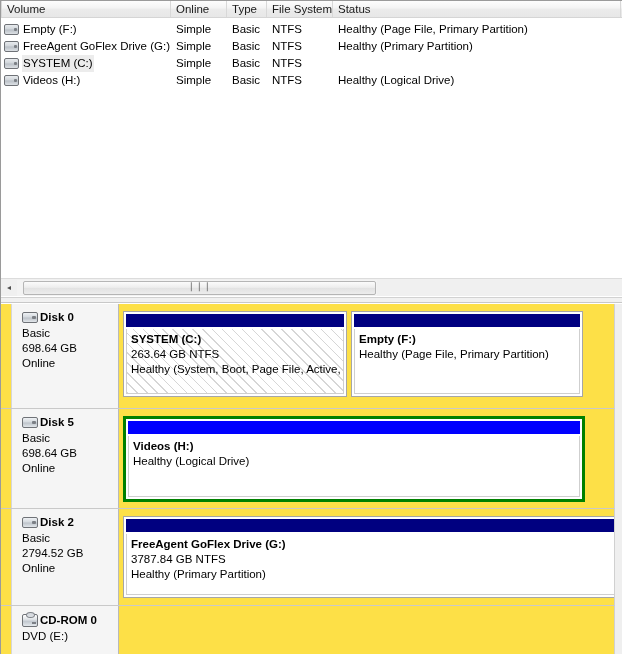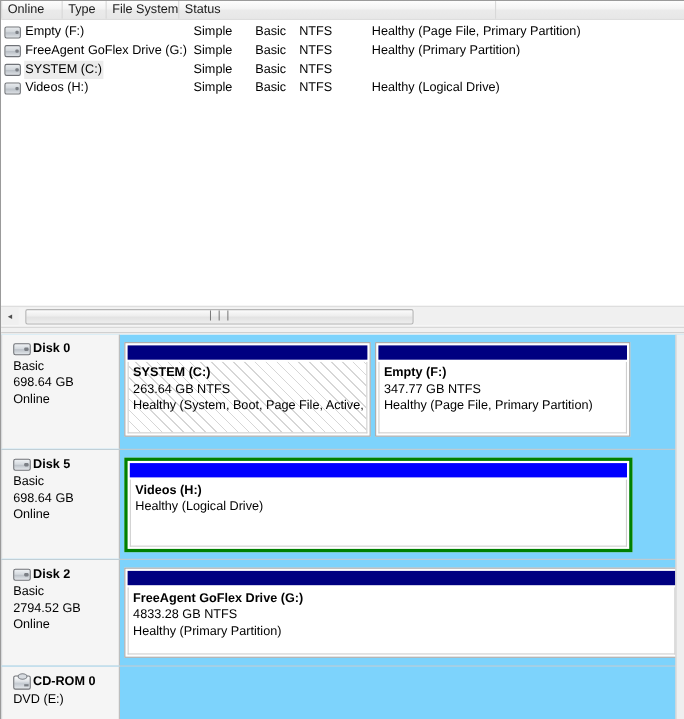--- a/index.html
+++ b/index.html
@@ -177,23 +177,24 @@
     left: 0; top: 303px;
     width: 621px;
     height: 351px;
     background: #efefef;
     overflow: hidden;
   }
 
   .disk-row {
     position: relative;
     box-sizing: border-box;
-    background: #7dd3fc;
+    background: #fde047;
     border-bottom: 1px solid #c9c9c9;
     display: flex;
+    padding-left: 10px;
   }
 
   .disk-info {
     position: relative;
     box-sizing: border-box;
     width: 108px;
     flex: 0 0 108px;
     background: #f5f5f5;
     border-right: 1px solid #b9b9b9;
     border-left: 1px solid #d6d6d6;
@@ -341,20 +342,21 @@
   }
 </style>
 </head>
 <body>
 
 <div class="app">
 
   <div class="volume-pane">
 
     <div class="vl-header">
+      <div class="vl-th" style="width:170px">Volume</div>
       <div class="vl-th" style="width:56px">Online</div>
       <div class="vl-th" style="width:40px">Type</div>
       <div class="vl-th" style="width:66px">File System</div>
       <div class="vl-th" style="width:288px">Status</div>
     </div>
 
     <div class="vl-body">
 
       <div class="vl-row">
         <div class="vl-cell volname" style="width:170px">
@@ -431,21 +433,20 @@
           <div class="part-body hatched">
             <div class="part-name">SYSTEM  (C:)</div>
             <div class="part-size">263.64 GB NTFS</div>
             <div class="part-status">Healthy (System, Boot, Page File, Active,</div>
           </div>
         </div>
         <div class="part" style="width:232px">
           <div class="part-bar"></div>
           <div class="part-body">
             <div class="part-name">Empty  (F:)</div>
-            <div class="part-size">347.77 GB NTFS</div>
             <div class="part-status">Healthy (Page File, Primary Partition)</div>
           </div>
         </div>
         <div class="disk-parts-empty"></div>
       </div>
     </div>
 
     <div class="disk-row" style="height:100px">
       <div class="disk-info">
         <div class="disk-title">
@@ -476,21 +477,21 @@
         </div>
         <div class="disk-meta">Basic</div>
         <div class="disk-meta">2794.52 GB</div>
         <div class="disk-meta">Online</div>
       </div>
       <div class="disk-parts">
         <div class="part" style="width:504px;height:82px">
           <div class="part-bar"></div>
           <div class="part-body">
             <div class="part-name">FreeAgent GoFlex Drive  (G:)</div>
-            <div class="part-size">4833.28 GB NTFS</div>
+            <div class="part-size">3787.84 GB NTFS</div>
             <div class="part-status">Healthy (Primary Partition)</div>
           </div>
         </div>
         <div class="disk-parts-empty"></div>
       </div>
     </div>
 
     <div class="disk-row" style="height:48px;border-bottom:none">
       <div class="disk-info" style="padding-top:8px">
         <div class="disk-title">

